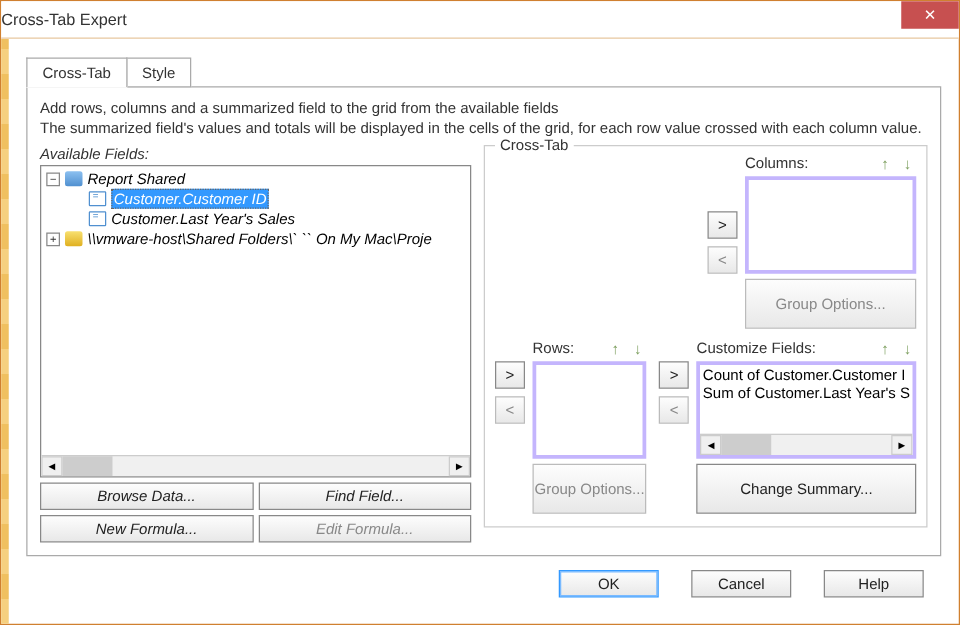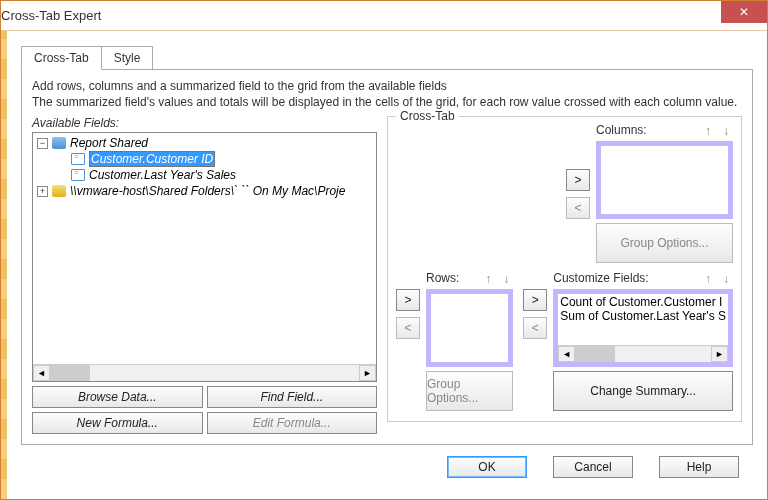--- a/index.html
+++ b/index.html
@@ -39,21 +39,21 @@
   .btn { flex:1; height:22px; border:1px solid #888; background:linear-gradient(#fdfdfd,#e8e8e8); color:#222; display:flex; align-items:center; justify-content:center; cursor:pointer; }
   .btn.disabled { color:#888; }
   .fieldset { border:1px solid #ccc; padding: 6px 8px 10px 8px; position: relative; }
   .fieldset .legend { position:absolute; top:-8px; left:8px; background:#fff; padding:0 4px; color:#333; }
   .ct-row { display:flex; align-items:flex-start; }
   .spacer-col { width: 170px; }
   .col-block { flex:1; }
   .head-row { display:flex; align-items:center; justify-content:space-between; margin-bottom:2px; }
   .arrows { display:flex; gap:4px; }
   .arrows .a { width:14px; height:14px; color:#7ea060; font-size:12px; display:flex; align-items:center; justify-content:center; cursor:pointer;}
-  .listbox { border:5px solid #c4b5fd; background:#fff; height:78px; overflow:hidden; position:relative;}
+  .listbox { border:3px solid #c4b5fd; background:#fff; height:78px; overflow:hidden; position:relative;}
   .listbox.tall { height:78px; }
   .listbox .items { padding:1px 2px; }
   .listbox .item { white-space:nowrap; }
   .move-col { width:26px; display:flex; flex-direction:column; gap:6px; margin-right:4px; margin-top:18px;}
   .move-col.top { margin-top: 2px; align-self: center; }
   .sqbtn { width:24px; height:22px; border:1px solid #888; background:linear-gradient(#fdfdfd,#e8e8e8); display:flex; align-items:center; justify-content:center; cursor:pointer; color:#222;}
   .sqbtn.disabled{ color:#888; border-color:#bbb;}
   .group-btn { height:40px; border:1px solid #bbb; background:linear-gradient(#fdfdfd,#e8e8e8); color:#888; display:flex; align-items:center; justify-content:center; margin-top:4px;}
   .group-btn.enabled { color:#222; border-color:#888; cursor:pointer;}
   .lower { display:flex; gap:10px; margin-top:8px; }

